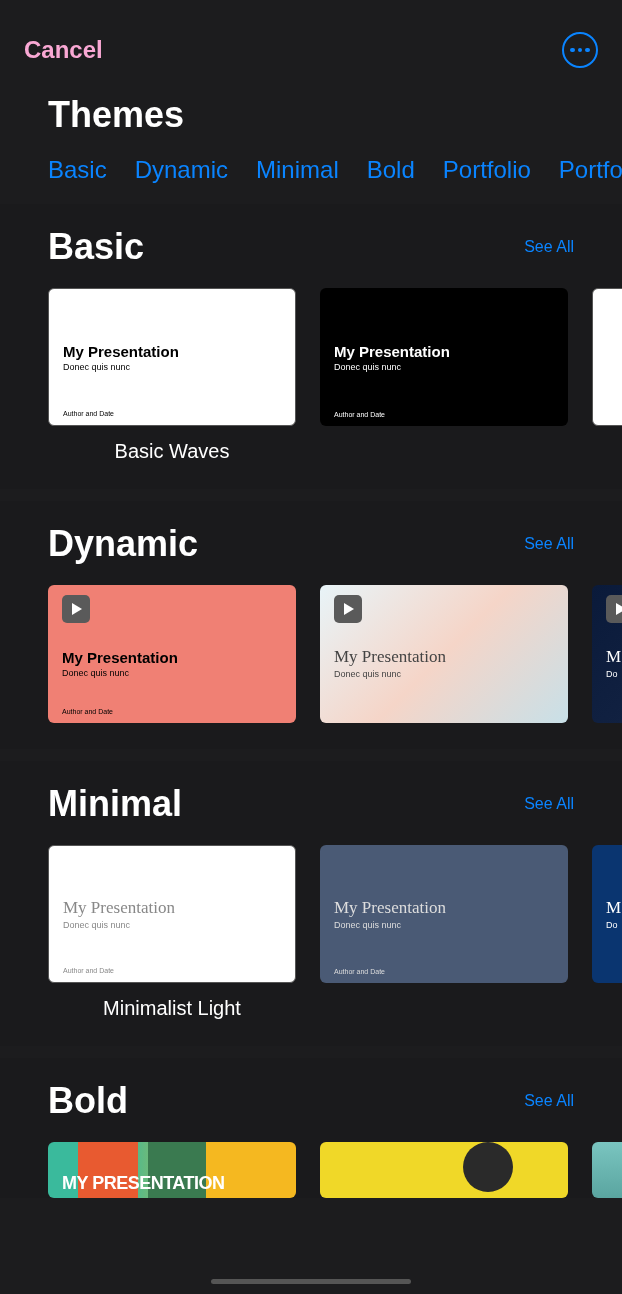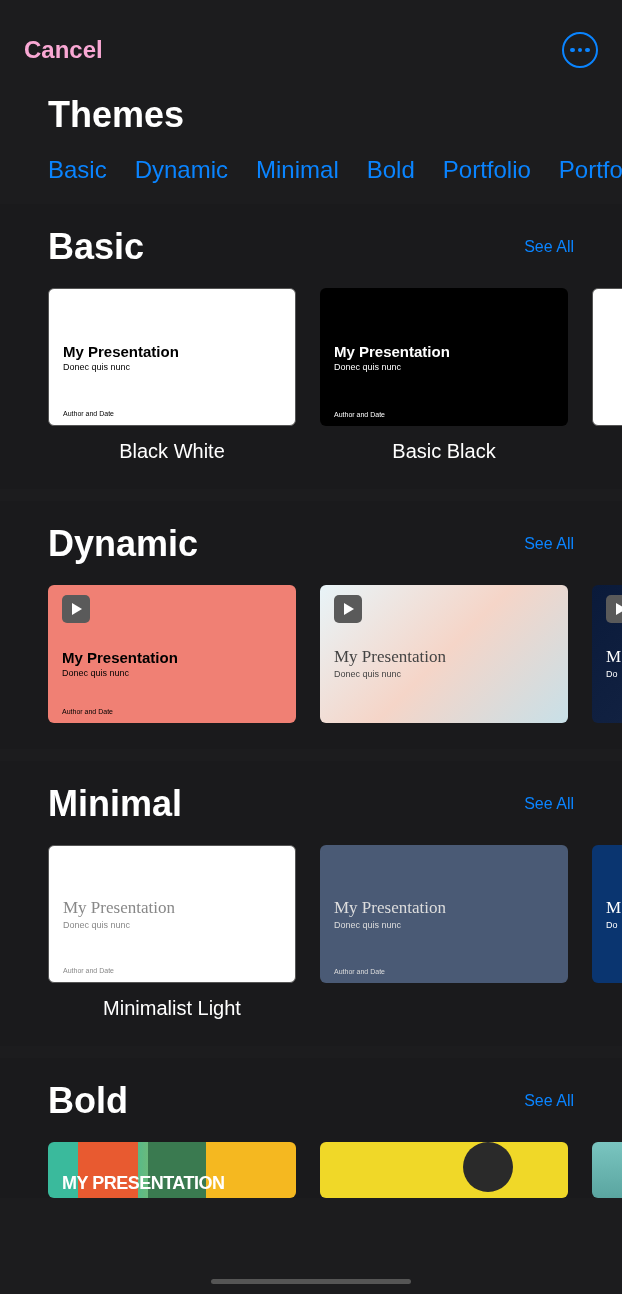--- a/index.html
+++ b/index.html
@@ -227,29 +227,28 @@
     <div class="section-title">Basic</div>
     <div class="see-all">See All</div>
   </div>
   <div class="card-row">
     <div class="card">
       <div class="card-thumb white">
         <div class="thumb-title">My Presentation</div>
         <div class="thumb-sub">Donec quis nunc</div>
         <div class="thumb-footer">Author and Date</div>
       </div>
-      <div class="card-label">Black White</div>
+      <div class="card-label">Basic Waves</div>
     </div>
     <div class="card">
       <div class="card-thumb black">
         <div class="thumb-title">My Presentation</div>
         <div class="thumb-sub">Donec quis nunc</div>
         <div class="thumb-footer">Author and Date</div>
       </div>
-      <div class="card-label">Basic Black</div>
     </div>
     <div class="card">
       <div class="card-thumb white"></div>
     </div>
   </div>
 </div>
 
 <div class="separator"></div>
 
 <div class="section">

